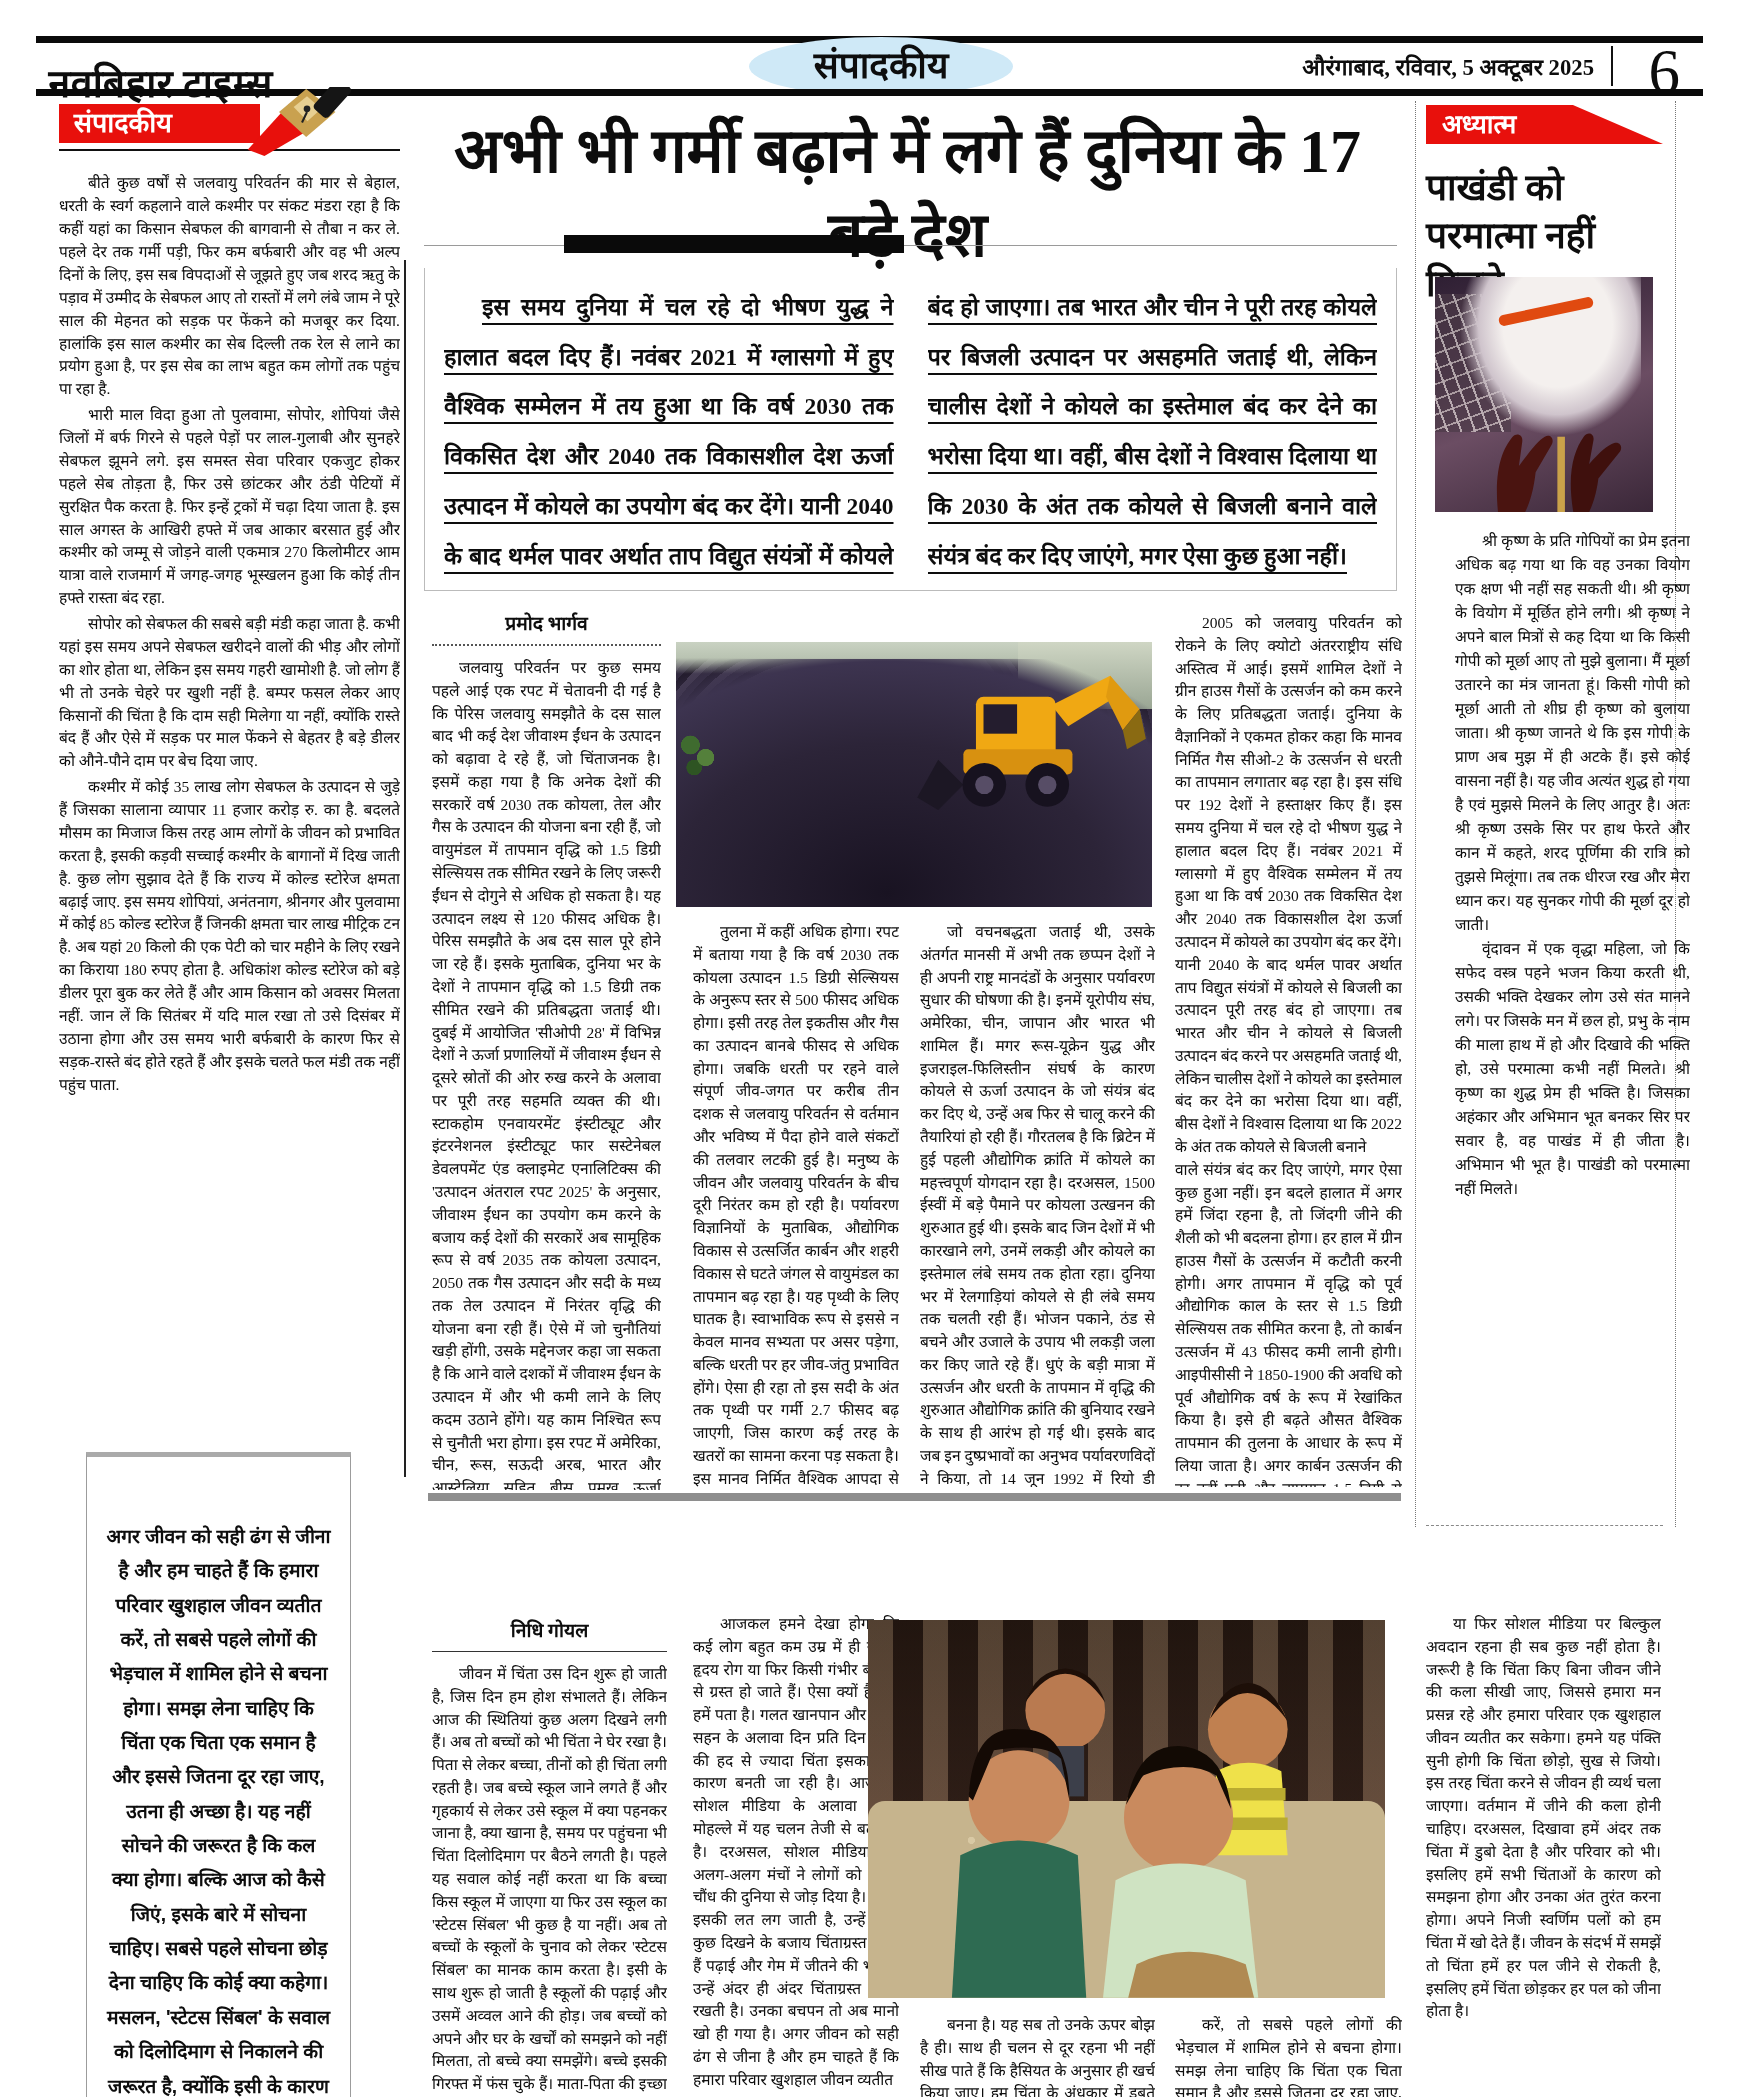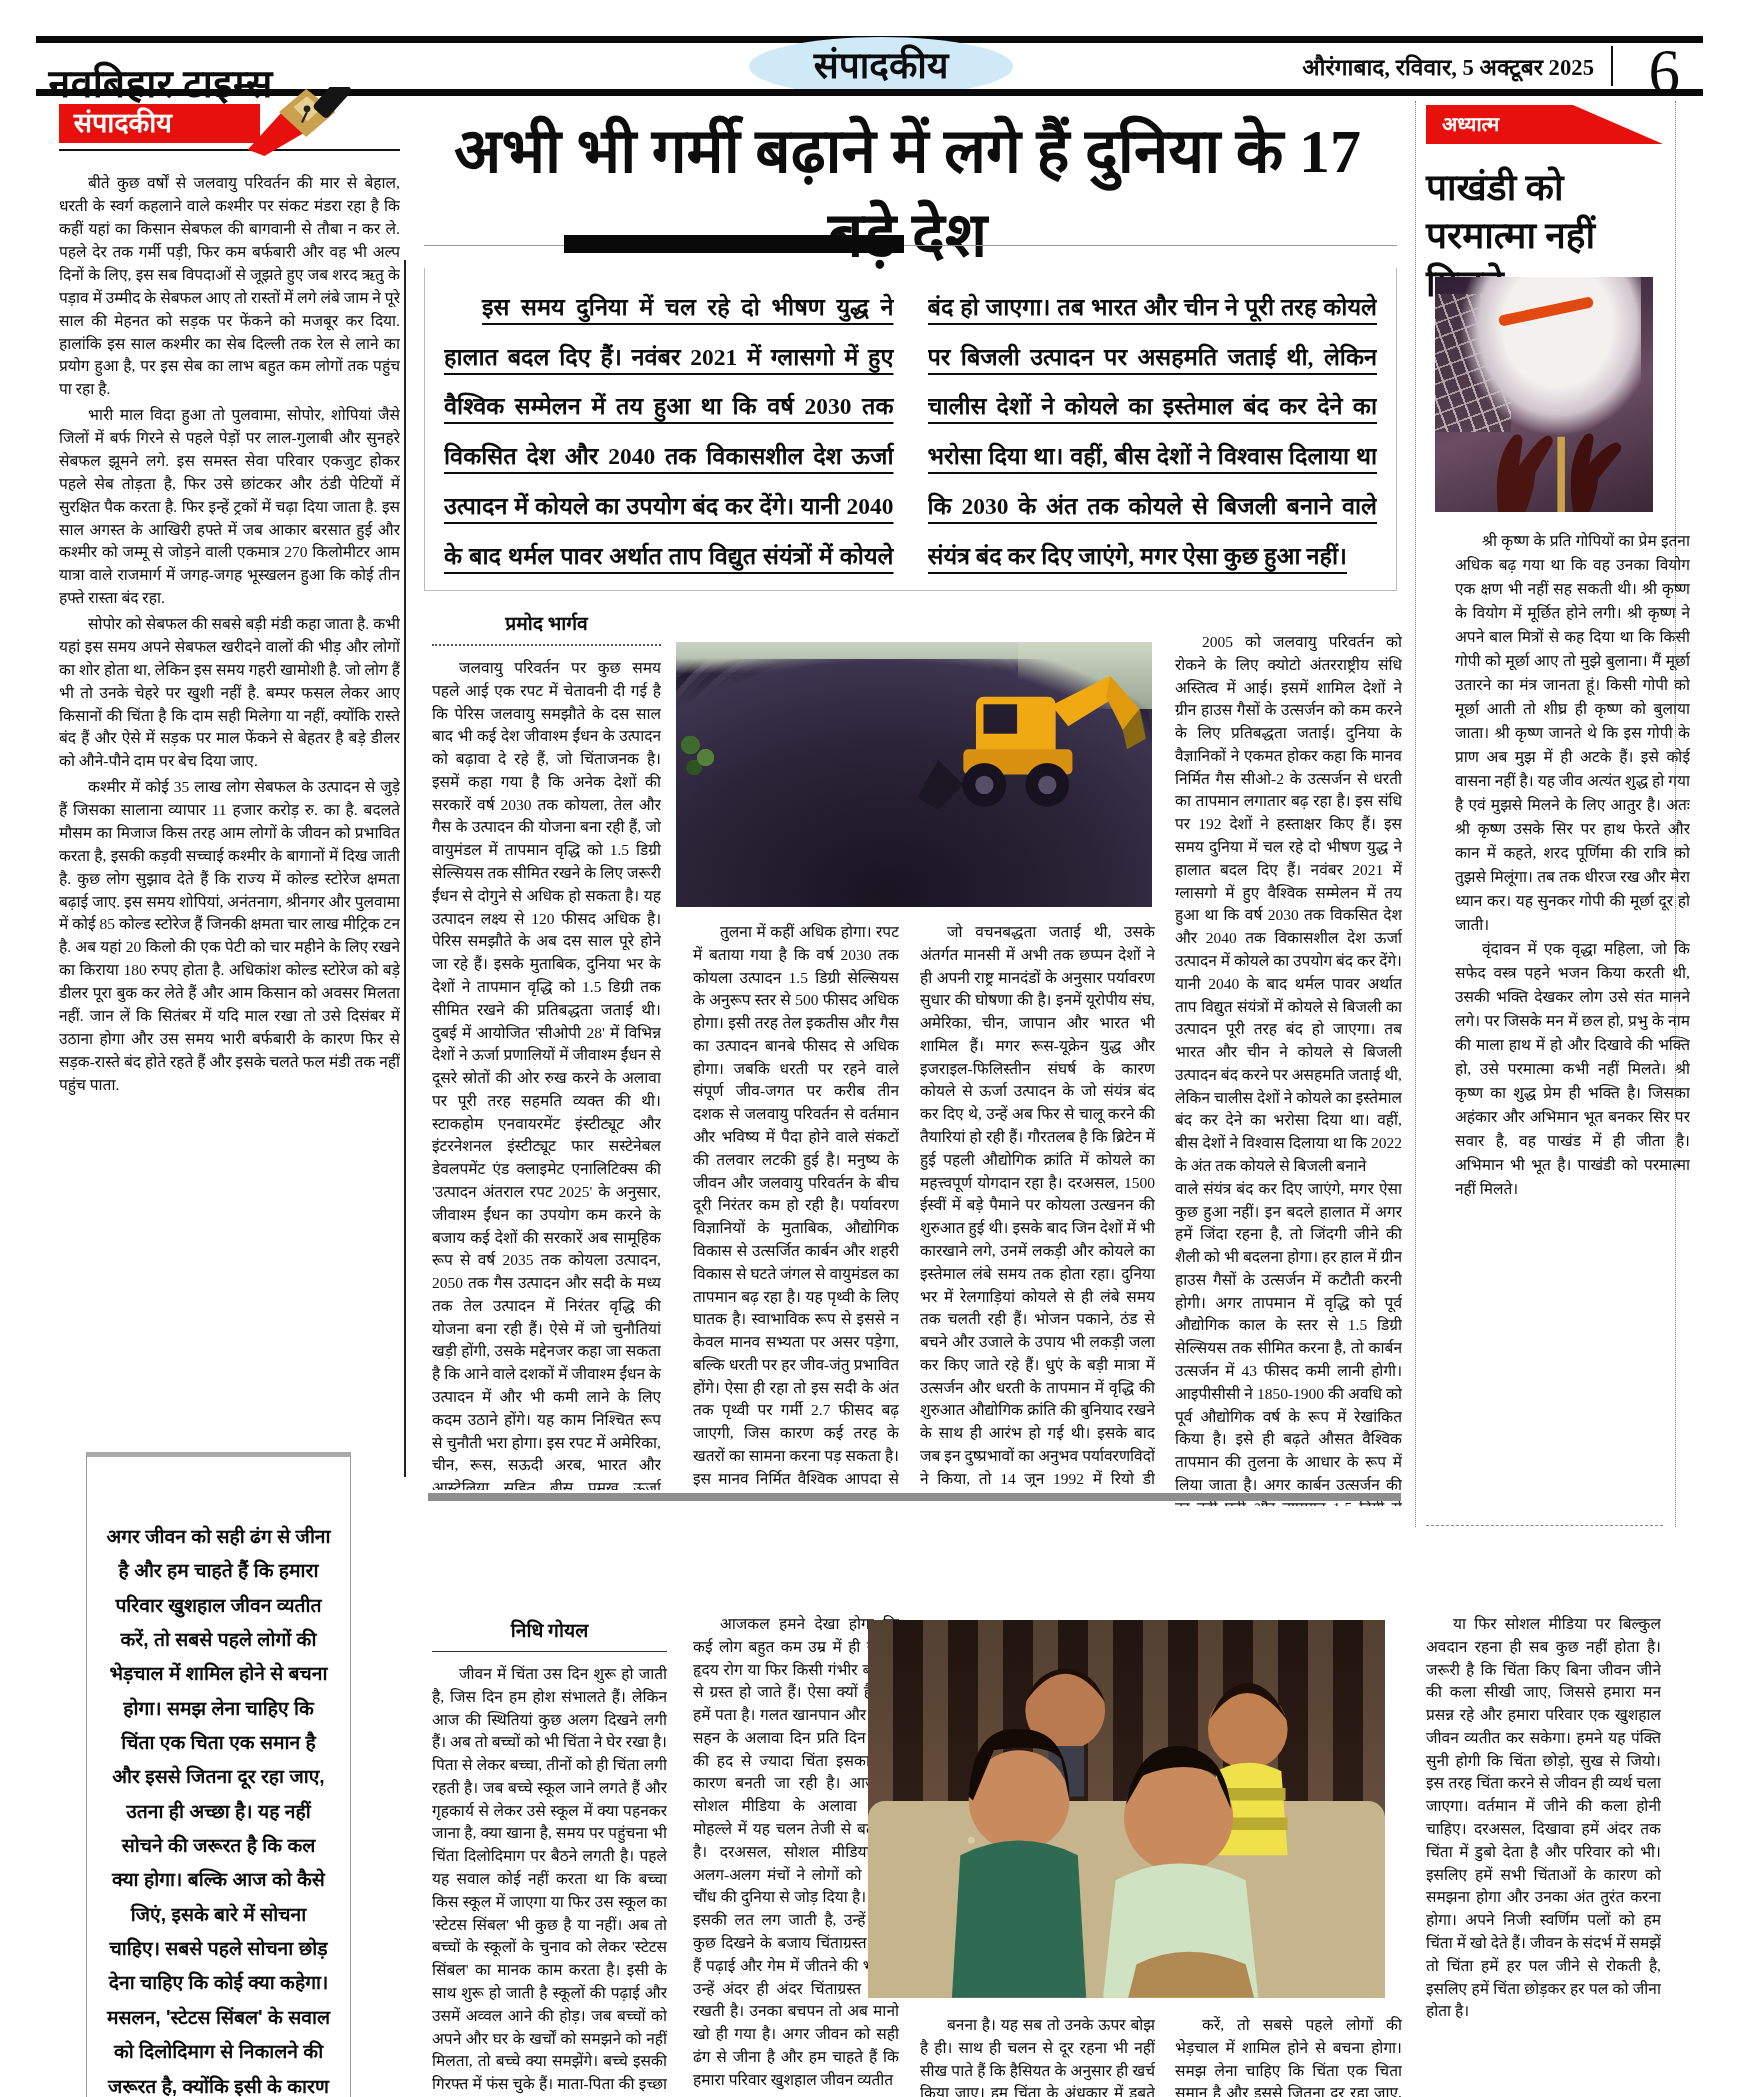--- a/index.html
+++ b/index.html
@@ -46,21 +46,21 @@
   .vrule-main { left:404px; top:260px; width:1.7px; height:1217px; background:#222; }
 
   .byline-main { left:432px; top:609px; width:229px; text-align:center; font-size:19.3px; font-weight:700;
     padding-bottom:7.6px; border-bottom:2.1px dotted #555; }
   .mcol { font-size:15.5px; line-height:1.47; }
   .mcol p { text-indent:27px; }
   .mcol-1 { left:432px; top:657px; width:229px; height:833px; }
   .coal-img { left:676px; top:642px; width:476px; height:265px; }
   .mcol-2 { left:693px; top:921px; width:206px; height:566px; }
   .mcol-3 { left:920px; top:921px; width:235px; height:566px; }
-  .mcol-4 { left:1175px; top:631px; width:227px; height:875px; }
+  .mcol-4 { left:1175px; top:612px; width:227px; height:875px; }
   .main-endbar { left:428px; top:1493px; width:973px; height:7.6px; background:#8e8e8e; }
 
   
   .coal-img { background:
       linear-gradient(180deg,#c9d2c2 0%, #b9c3b2 6%, transparent 12%),
       repeating-radial-gradient(circle at 30% 60%, #453c52 0 5.9px, #241d2e 5.9px 12.6px, #332b40 12.6px 19.3px),
       #241d2e; overflow:hidden; }
   .coal-sky { position:absolute; right:0; top:0; width:134px; height:67px;
       background:linear-gradient(180deg,#cfd6c4,#9aa694); }
   .coal-mound { position:absolute; left:-17px; top:17px; width:120%; height:110%;
@@ -68,21 +68,21 @@
   .shrub { position:absolute; left:2.5px; top:88px; width:38px; height:50px;
       background:radial-gradient(circle at 30% 30%, #3f6b2f 0 9.2px, transparent 9.6px),
                  radial-gradient(circle at 70% 55%, #54803b 0 8.4px, transparent 8.8px),
                  radial-gradient(circle at 40% 75%, #2e5423 0 7.6px, transparent 8px); }
 
   
   .sp-dot-l { left:1415px; top:101px; height:1426px; width:0; border-left:1.7px dotted #777; }
   .sp-dot-r { left:1675px; top:101px; height:1426px; width:0; border-left:1.7px dotted #777; }
   .sp-dash-b { left:1426px; top:1525px; width:237px; height:0; border-top:1.7px dashed #888; }
   .sp-badge { left:1426px; top:105px; width:237px; height:39px; background:#e8100c;
-      clip-path:polygon(0 0, 62% 0, 100% 100%, 0 100%); color:#fff; font-size:20px; font-weight:700;
+      clip-path:polygon(0 0, 62% 0, 100% 100%, 0 100%); color:#fff; font-size:26px; font-weight:700;
       line-height:39px; padding-left:16px; }
   .sp-headline { left:1426px; top:164px; width:235px; font-size:37px; font-weight:700; line-height:1.3; }
   .sp-img { left:1435px; top:277px; width:218px; height:235px; overflow:hidden;
       background:linear-gradient(160deg,#2e1f33 0%, #4a3348 30%, #6b4d63 55%, #3a2738 100%); }
   .sp-shawl { position:absolute; left:21px; top:-12.6px; width:185px; height:176px;
       background:radial-gradient(ellipse at 55% 35%, #f4f0ee 0 38%, #cfc4cc 55%, transparent 68%); }
   .sp-accent { position:absolute; left:63px; top:29px; width:96px; height:11px; background:#e04a10;
       transform:rotate(-12deg); border-radius:5px; }
   .sp-lattice { position:absolute; left:0; top:17px; width:76px; height:138px; opacity:.65;
       background:repeating-linear-gradient(70deg, transparent 0 11px, #e9e2df 11px 13px),

